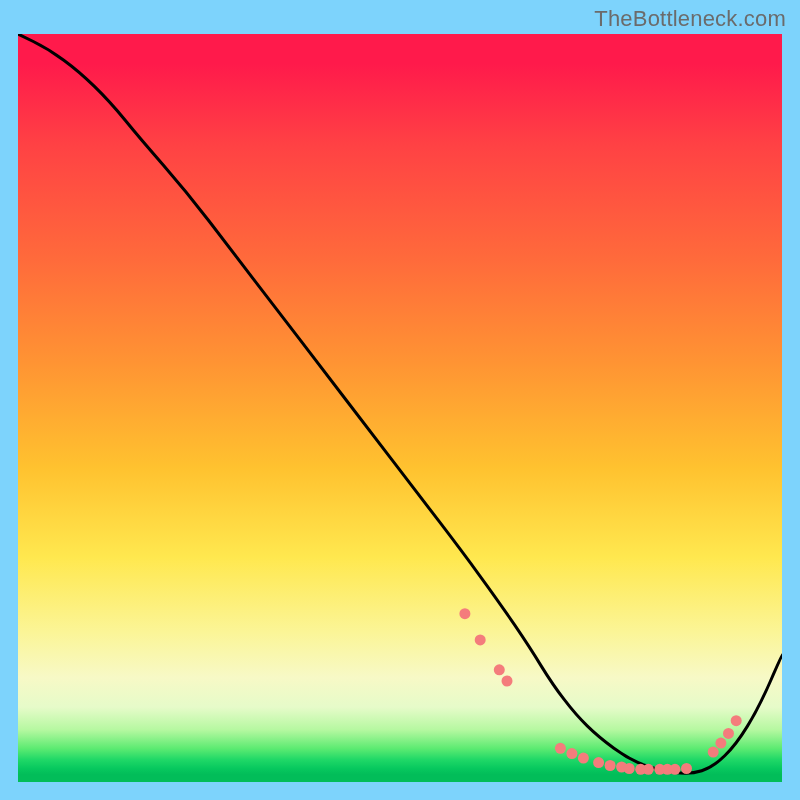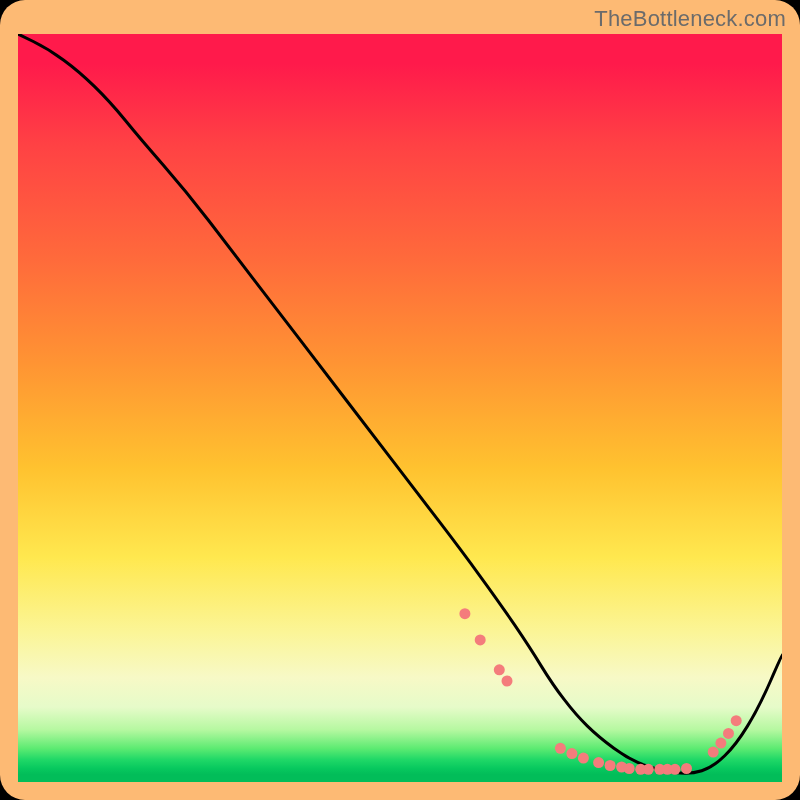--- a/index.html
+++ b/index.html
@@ -7,23 +7,22 @@
     padding: 0;
     width: 800px;
     height: 800px;
     background: #000;
     overflow: hidden;
     font-family: Arial, Helvetica, sans-serif;
   }
   .outer {
     width: 800px;
     height: 800px;
-    background: #fdba74;
+    background: #7dd3fc;
     position: relative;
-    border-radius: 25px;
   }
   .plot-area {
     position: absolute;
     left: 18px;
     top: 34px;
     width: 764px;
     height: 748px;
     overflow: hidden;
   }
   .gradient-bg {

